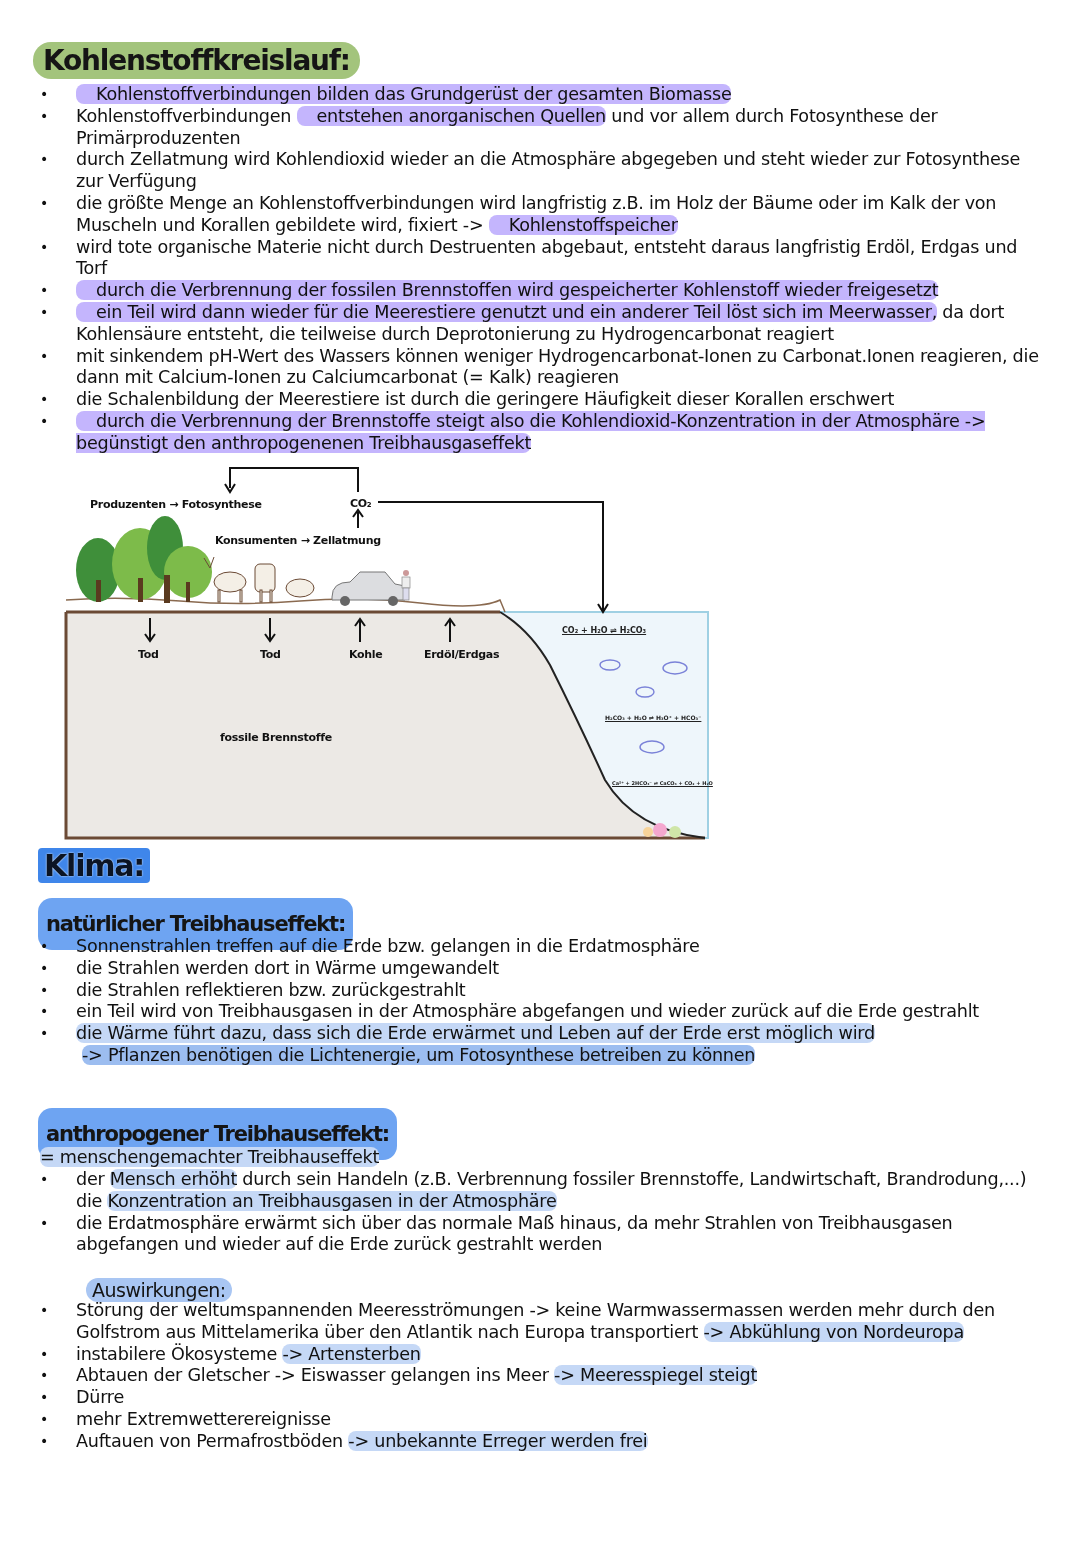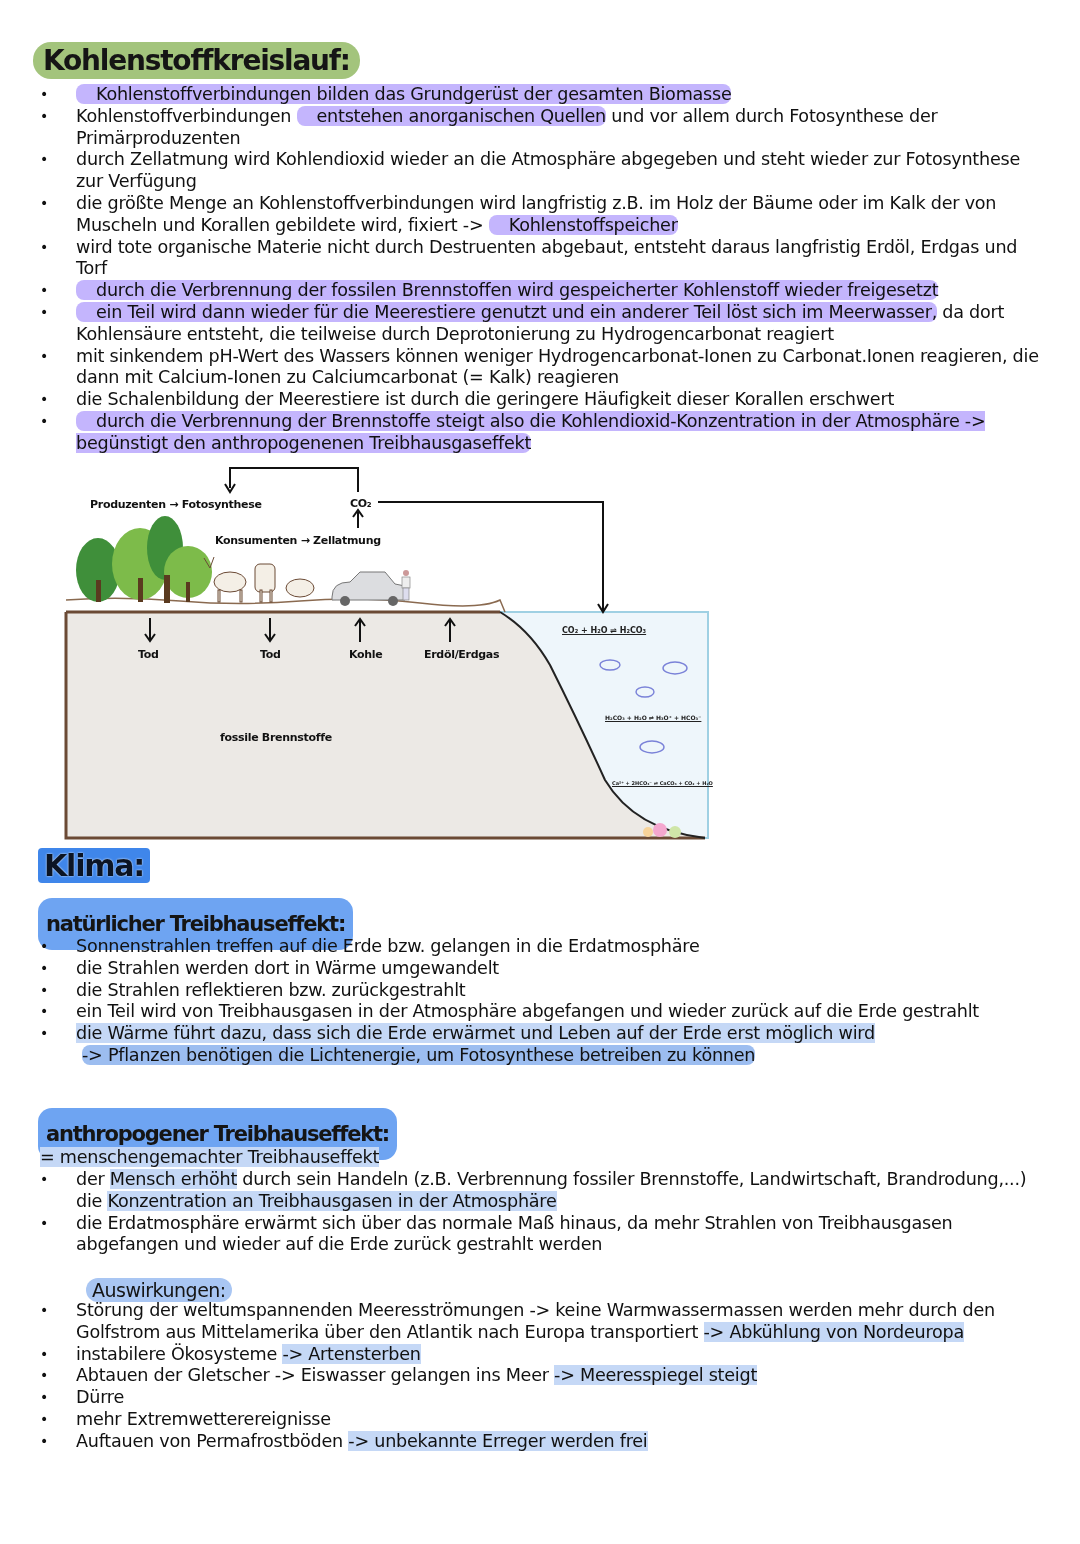--- a/index.html
+++ b/index.html
@@ -11,21 +11,21 @@
   .h-blue-big { background: #3f86ea; font-size: 30px; color: #0b1424; border-radius: 4px;
                 text-shadow: 0 0 2px #fff; padding: 0 6px; }
   .h-blue { background: #6ea4f2; font-size: 21px; border-radius: 14px; padding: 14px 8px; }
   .h-blue-light { background: #a9c6f3; font-size: 19px; border-radius: 12px; padding: 1px 6px;
                   letter-spacing: -0.5px; font-weight: normal; }
   .list { position: absolute; left: 40px; width: 1010px; margin: 0; padding: 0; list-style: none;
           font-size: 17.6px; line-height: 21.8px; letter-spacing: -0.25px; }
   .list li { position: relative; padding-left: 36px; }
   .list li::before { content: "•"; position: absolute; left: 0; top: 0; font-size: 14px; }
   .hl-g { background: #c4b5fd; border-radius: 8px; padding-left: 20px; }
-  .hl-b { background: #c5d8f6; border-radius: 0; }
+  .hl-b { background: #c5d8f6; border-radius: 8px; }
   .hl-b2 { background: #9cbdf0; border-radius: 8px; }
   .plain { position: absolute; font-size: 17.6px; line-height: 21.8px; letter-spacing: -0.25px; }
 
   
   .diagram { position: absolute; left: 60px; top: 460px; width: 660px; height: 385px; }
   .dlabel { position: absolute; font-size: 11px; font-weight: bold; letter-spacing: -0.3px; color: #111; }
   .eq { position: absolute; font-size: 8px; font-weight: bold; color: #222; white-space: nowrap; text-decoration: underline; }
   .eq-small { font-size: 5px; }
 </style>
 </head>

